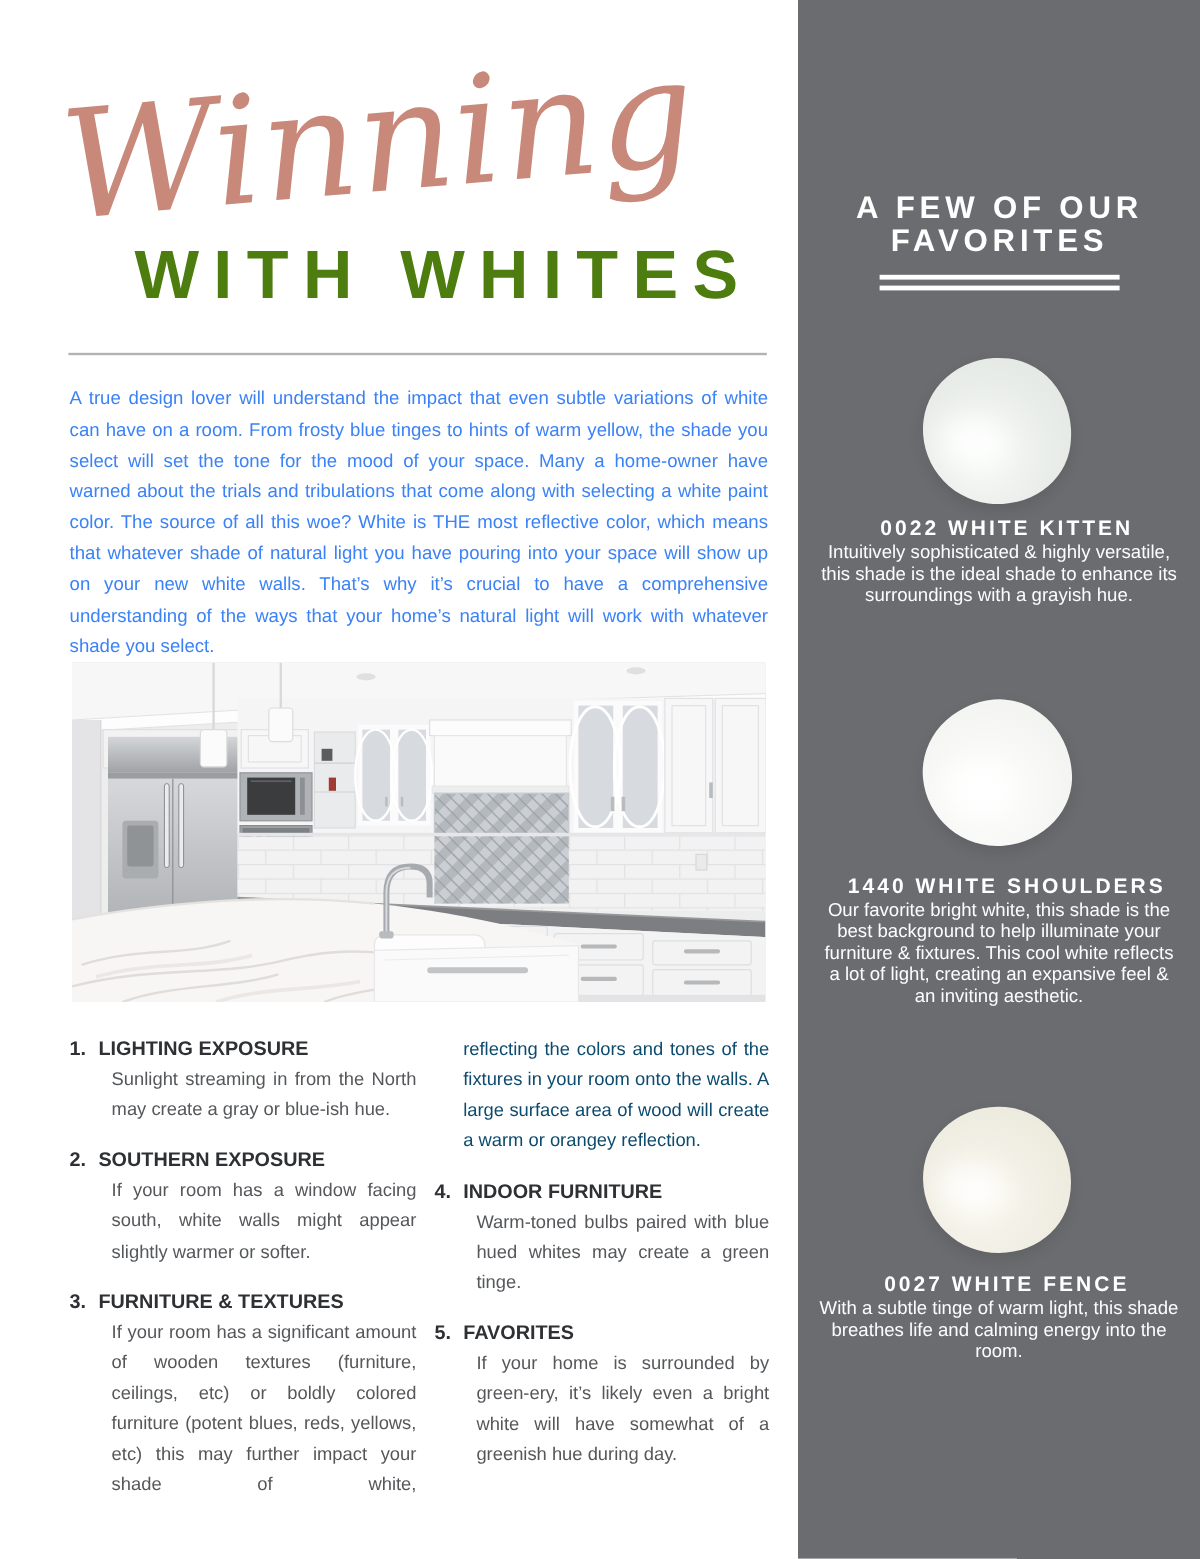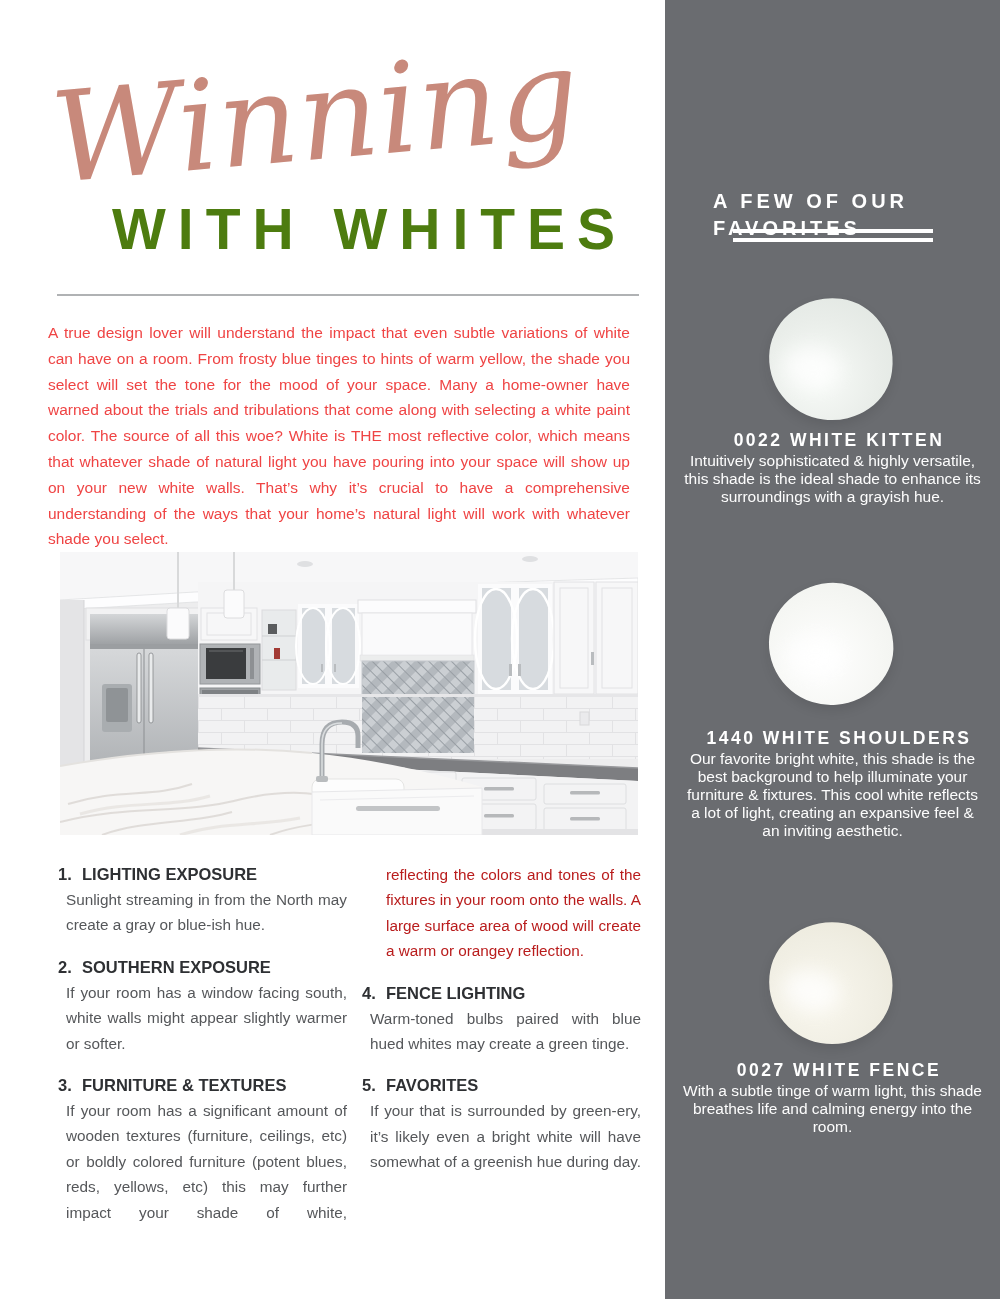--- a/index.html
+++ b/index.html
@@ -8,41 +8,41 @@
 
   .page { position:absolute; left:0; top:0; width:1000px; height:1299px; background:#ffffff; }
 
   
   .title-script-wrap { position:absolute; left:40px; top:8px; width:580px; height:280px; z-index:3; pointer-events:none; }
   .title-caps { position:absolute; left:112px; top:196px; z-index:2;
     font-size:57px; font-weight:bold; letter-spacing:12px; color:#4d7c0f; white-space:nowrap; }
   .title-rule { position:absolute; left:57px; top:294px; width:582px; height:2px; background:#b0b2b4; }
 
   
-  .intro { position:absolute; left:48px; top:320px; width:582px;
-    font-size:15.5px; line-height:25.8px; color:#ef4444; text-align:justify; }
+  .intro { position:absolute; left:58px; top:320px; width:582px;
+    font-size:15.5px; line-height:25.8px; color:#3b82f6; text-align:justify; }
 
   
   .photo { position:absolute; left:60px; top:552px; width:578px; height:283px; overflow:hidden; background:#ededee; }
 
   
   .col { position:absolute; top:862px; }
   .col-left  { left:58px;  width:289px; }
   .col-right { left:362px; width:279px; }
   .list-item { margin-bottom:17px; }
   .item-head { display:flex; font-size:16.5px; font-weight:bold; color:#2e3033; line-height:25px; }
   .item-num  { width:24px; flex:none; }
-  .item-body { margin-left:8px; font-size:15.3px; line-height:25.4px; color:#55575a; text-align:justify; }
+  .item-body { margin-left:35px; font-size:15.3px; line-height:25.4px; color:#55575a; text-align:justify; }
   .justify-last { text-align-last:justify; }
-  .continuation { margin-left:24px; margin-bottom:17px; font-size:15.3px; line-height:25.4px; color:#b91c1c; text-align:justify; }
+  .continuation { margin-left:24px; margin-bottom:17px; font-size:15.3px; line-height:25.4px; color:#0c4a6e; text-align:justify; }
 
   
   .sidebar { position:absolute; left:665px; top:0; width:335px; height:1299px; background:#6a6c70; color:#ffffff; }
-  .sidebar-heading { position:absolute; top:160px; left:48px; width:240px; text-align:left;
-    font-size:20px; font-weight:bold; letter-spacing:4px; line-height:27px;margin-top:28px; }
+  .sidebar-heading { position:absolute; top:160px; left:48px; width:240px; text-align:center;
+    font-size:26px; font-weight:bold; letter-spacing:4px; line-height:27px; }
   .double-rule { position:absolute; top:229px; left:68px; width:200px; height:13px;
     border-top:4px solid #ffffff; border-bottom:4px solid #ffffff; }
 
   .blob { position:absolute; left:104px; width:124px; height:122px;
     border-radius:52% 48% 50% 50% / 49% 53% 46% 51%;
     box-shadow:0 5px 12px rgba(0,0,0,0.10); }
   .blob::after { content:""; position:absolute; left:16px; top:52px; width:56px; height:40px;
     background:#ffffff; border-radius:50%; filter:blur(9px); opacity:.75; }
   .blob-1 { top:298px; transform:rotate(7deg);
     background:radial-gradient(circle at 42% 66%, #f8fbf8 0%, #e9ede9 55%, #dfe5e0 100%); }
@@ -232,30 +232,30 @@
       </div>
       <p class="item-body justify-last">If your room has a significant amount of wooden textures (furniture, ceilings, etc) or boldly colored furniture (potent blues, reds, yellows, etc) this may further impact your shade of white,</p>
     </div>
   </div>
 
   <div class="col col-right">
     <p class="continuation">reflecting the colors and tones of the fixtures in your room onto the walls. A large surface area of wood will create a warm or orangey reflection.</p>
     <div class="list-item">
       <div class="item-head">
         <span class="item-num">4.</span>
-        <span>FENCE LIGHTING</span>
+        <span>INDOOR FURNITURE</span>
       </div>
       <p class="item-body">Warm-toned bulbs paired with blue hued whites may create a green tinge.</p>
     </div>
     <div class="list-item">
       <div class="item-head">
         <span class="item-num">5.</span>
         <span>FAVORITES</span>
       </div>
-      <p class="item-body">If your that is surrounded by green-ery, it’s likely even a bright white will have somewhat of a greenish hue during day.</p>
+      <p class="item-body">If your home is surrounded by green-ery, it’s likely even a bright white will have somewhat of a greenish hue during day.</p>
     </div>
   </div>
 
   <div class="sidebar">
     <div class="sidebar-heading">A FEW OF OUR FAVORITES</div>
     <div class="double-rule"></div>
 
     <div class="blob blob-1"></div>
     <div class="fav-name fav-name-1">0022 WHITE KITTEN</div>
     <div class="fav-desc fav-desc-1">Intuitively sophisticated &amp; highly versatile, this shade is the ideal shade to enhance its surroundings with a grayish hue.</div>

